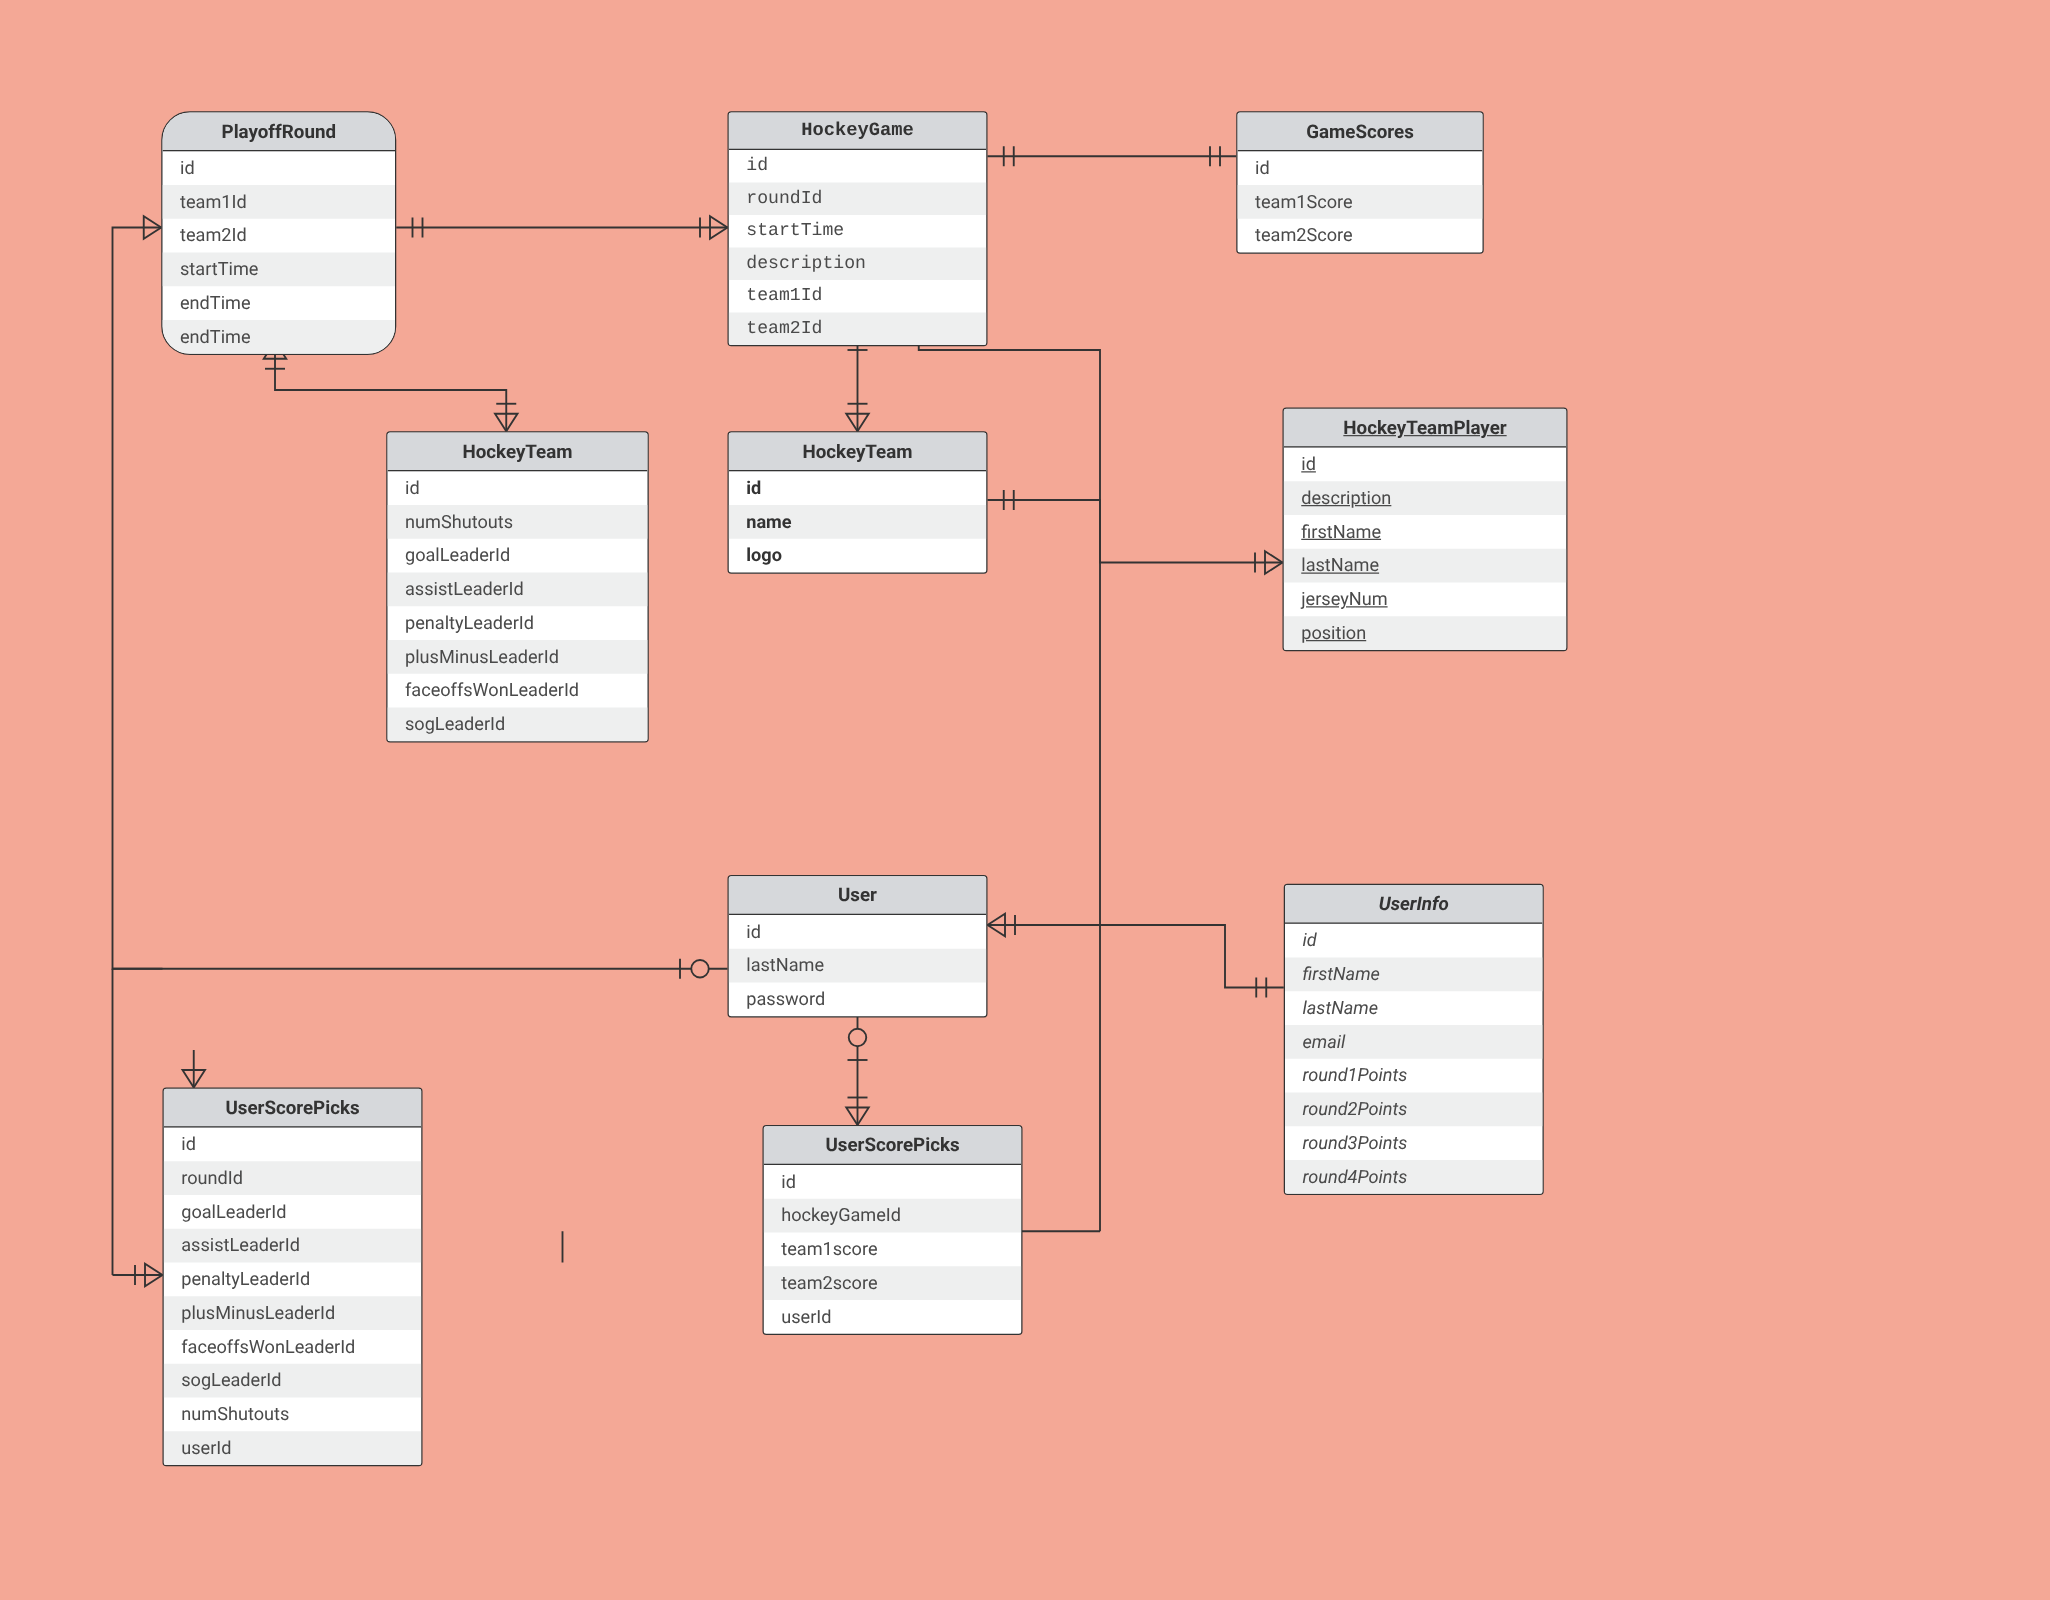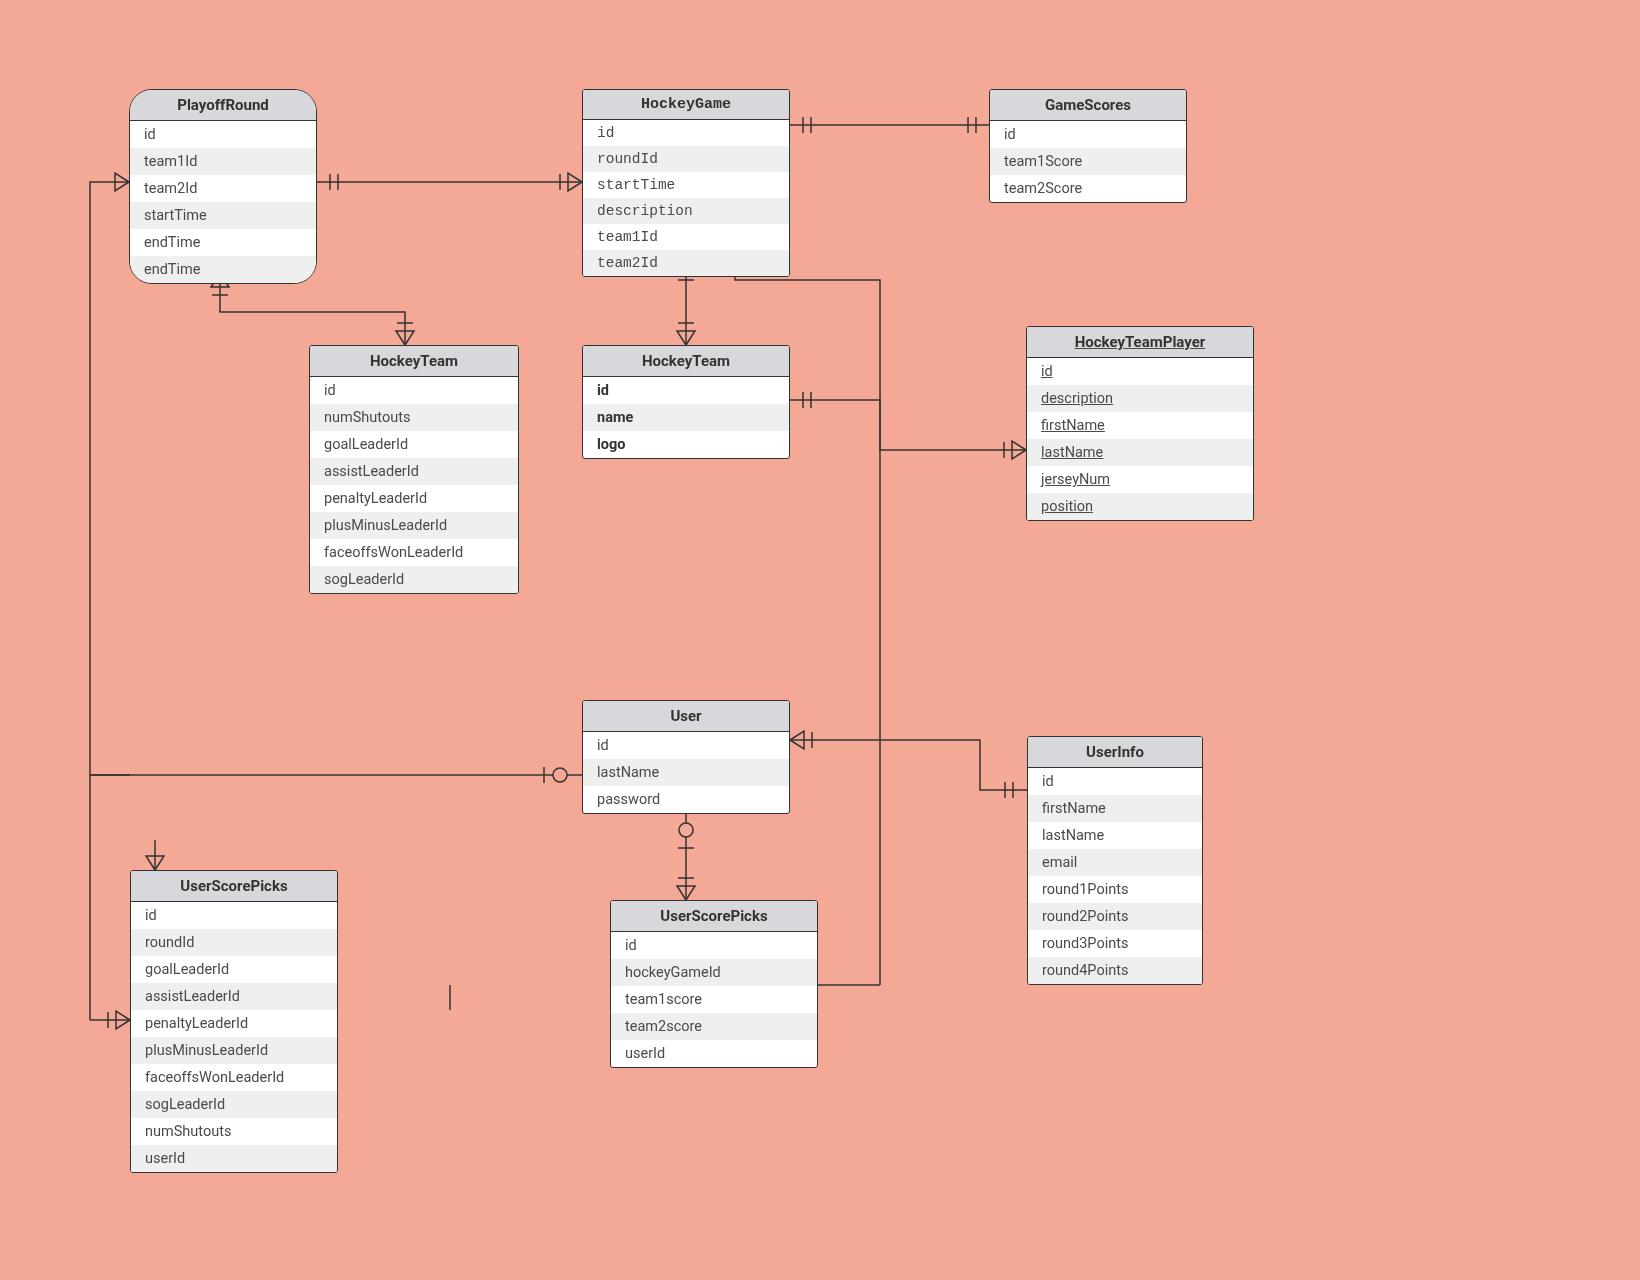--- a/index.html
+++ b/index.html
@@ -184,21 +184,21 @@
   <div class="entity-row">position</div>
 </div>
 
 <div class="entity" style="left:582px; top:700px; width:208px;">
   <div class="entity-header">User</div>
   <div class="entity-row">id</div>
   <div class="entity-row">lastName</div>
   <div class="entity-row">password</div>
 </div>
 
-<div class="entity" style="left:1027px; top:736px; width:176px;">
+<div class="entity" style="left:1027px; top:707px; width:208px;font-style:italic;">
   <div class="entity-header">UserInfo</div>
   <div class="entity-row">id</div>
   <div class="entity-row">firstName</div>
   <div class="entity-row">lastName</div>
   <div class="entity-row">email</div>
   <div class="entity-row">round1Points</div>
   <div class="entity-row">round2Points</div>
   <div class="entity-row">round3Points</div>
   <div class="entity-row">round4Points</div>
 </div>

